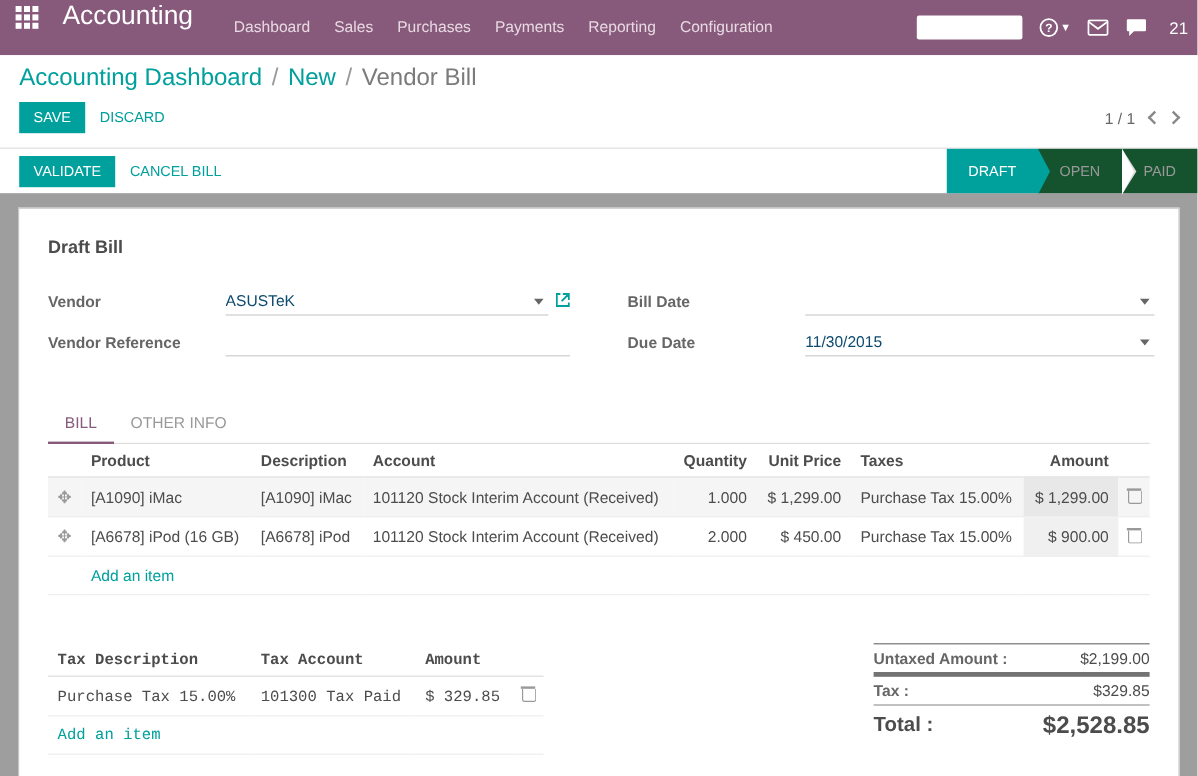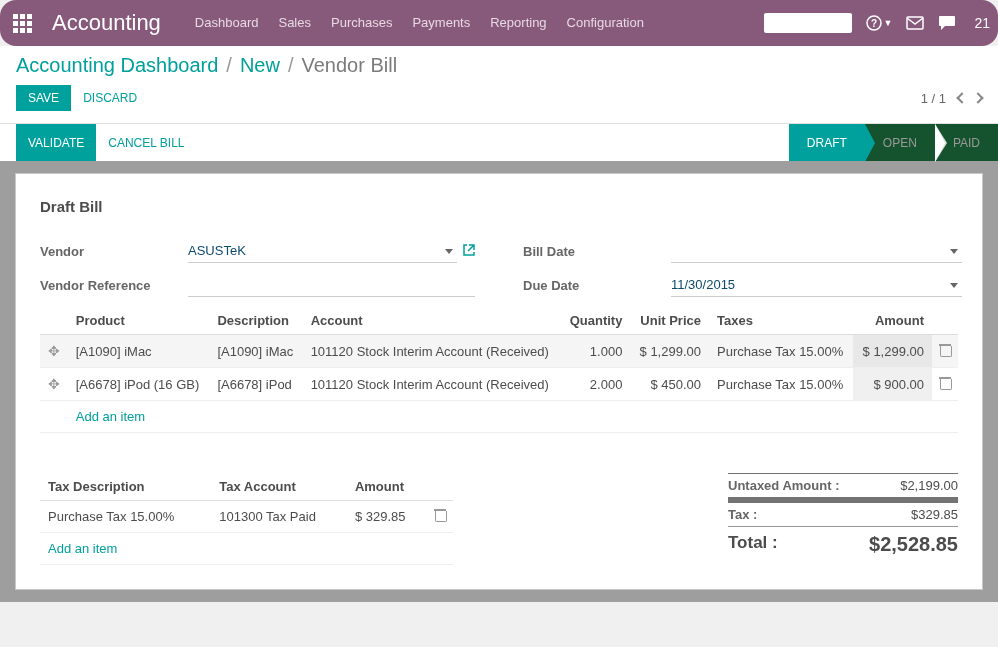--- a/index.html
+++ b/index.html
@@ -1,17 +1,17 @@
 <!DOCTYPE html>
 <html><head>
 <meta charset="utf-8">
 <style>
 * { box-sizing: border-box; margin: 0; padding: 0; }
 body { font-family: -apple-system, "Helvetica Neue", Helvetica, Arial, sans-serif; font-size: 13px; color: #4c4c4c; background: #f0f0f0; }
-.top-nav { background: #875a7b; height: 46px; display: flex; align-items: center; padding: 0 8px; color: #fff; border-radius: 16px; }
+.top-nav { background: #875a7b; height: 46px; display: flex; padding: 0 8px; color: #fff; }
 .apps-icon { width: 28px; height: 28px; display: flex; align-items: center; justify-content: center; cursor: pointer; }
 .apps-grid { display: grid; grid-template-columns: repeat(3,5px); grid-template-rows: repeat(3,5px); gap: 2px; }
 .apps-grid span { background: #fff; width: 5px; height: 5px; }
 .app-title { font-size: 22px; font-weight: 300; margin: 0 24px 0 16px; color: #fff; }
 .nav-links { display: flex; gap: 0; }
 .nav-links a { color: #e8d9e3; text-decoration: none; padding: 0 10px; font-size: 13px; line-height: 46px; cursor: pointer; }
 .nav-right { margin-left: auto; display: flex; align-items: center; gap: 14px; }
 .search-box { background: #fff; width: 88px; height: 20px; border-radius: 2px; }
 .nav-icon { color: #fff; cursor: pointer; font-size: 16px; display: flex; align-items: center; }
 .chat-badge { display: flex; align-items: center; gap: 18px; }
@@ -22,21 +22,21 @@
 .breadcrumb .current { color: #7b7b7b; }
 .control-bar { background: #fff; display: flex; align-items: center; padding: 0 16px 12px 16px; }
 .btn { border: none; padding: 6px 12px; font-size: 12px; cursor: pointer; font-weight: 500; }
 .btn-primary { background: #00a09d; color: #fff; }
 .btn-link { background: transparent; color: #00a09d; }
 .pager { margin-left: auto; display: flex; align-items: center; gap: 12px; color: #666; font-size: 13px; }
 .pager-arrows { display: flex; gap: 8px; }
 .chev { width: 8px; height: 8px; border-style: solid; border-color: #888; cursor: pointer; }
 .chev-left { border-width: 0 0 2px 2px; transform: rotate(45deg); }
 .chev-right { border-width: 2px 2px 0 0; transform: rotate(45deg); }
-.status-bar { background: #fff; border-top: 1px solid #e0e0e0; display: flex; padding: 0 0 0 16px; height: 38px; }
+.status-bar { background: #fff; border-top: 1px solid #e0e0e0; display: flex; align-items: center; padding: 0 0 0 16px; height: 38px; }
 .status-steps { margin-left: auto; display: flex; height: 100%; }
 .step { padding: 0 18px; display: flex; align-items: center; color: #999; font-size: 12px; position: relative; background: #14532d; }
 .step.active { background: #00a09d; color: #fff; }
 .step.active::after { content: ''; position: absolute; right: -10px; top: 0; border-left: 10px solid #00a09d; border-top: 19px solid transparent; border-bottom: 19px solid transparent; z-index: 2; }
 .step:not(.active)::after { content: ''; position: absolute; right: -10px; top: 0; border-left: 10px solid #fff; border-top: 19px solid transparent; border-bottom: 19px solid transparent; z-index: 2; }
 .step:not(.active)::before { content: ''; position: absolute; right: -12px; top: 0; border-left: 12px solid #ddd; border-top: 19px solid transparent; border-bottom: 19px solid transparent; z-index: 1; }
 .step:last-child::after, .step:last-child::before { display: none; }
 .form-sheet-bg { background: #9e9e9e; padding: 12px; }
 .form-sheet { background: #fff; padding: 24px; max-width: 968px; margin: 0 auto; border: 1px solid #c8c8c8; }
 .sheet-title { font-size: 15px; font-weight: bold; margin-bottom: 24px; color: #4c4c4c; }
@@ -55,25 +55,25 @@
 .bill-table th.num, .bill-table td.num { text-align: right; }
 .bill-table td { padding: 8px 8px; font-size: 13px; border-bottom: 1px solid #eee; }
 .bill-table tr.data-row:first-child td { background: #f5f5f5; }
 .bill-table tr.data-row:first-child td.amount-cell { background: #e8e8e8; }
 .bill-table tr.data-row td.amount-cell { background: #f0f0f0; }
 .handle { color: #aaa; cursor: move; text-align: center; width: 24px; }
 .trash { color: #aaa; cursor: pointer; width: 24px; text-align: center; }
 .add-link { color: #00a09d; cursor: pointer; padding: 8px; display: inline-block; font-size: 13px; }
 .bottom-grid { display: flex; margin-top: 40px; gap: 40px; align-items: flex-start; }
 .tax-table { flex: 0 0 45%; }
-.tax-table table { width: 100%; border-collapse: collapse; }
+.tax-table table { width: 100%; border-collapse: collapse; font-family: Liberation Mono, monospace; }
 .tax-table th { text-align: left; padding: 6px 8px; font-weight: bold; border-bottom: 1px solid #ddd; font-size: 13px; }
 .tax-table td { padding: 8px; border-bottom: 1px solid #eee; font-size: 13px; }
 .totals { margin-left: auto; width: 230px; }
-.totals-row { display: flex; justify-content: space-between; padding: 4px 0; font-size: 13px; border-top: 6px solid #737373; }
+.totals-row { display: flex; justify-content: space-between; padding: 4px 0; font-size: 13px; border-top: 4px solid #737373; }
 .totals-row:first-child { border-top: 1px solid #737373; align-items: flex-end; }
 .totals-label { color: #666; font-weight: bold; }
 .totals-val { color: #4c4c4c; }
 .totals-row.grand { border-top: 1px solid #999; padding-top: 6px; }
 .totals-row.grand .totals-label { font-size: 17px; color: #4c4c4c; font-weight: bold; }
 .totals-row.grand .totals-val { font-size: 20px; font-weight: bold; color: #4c4c4c; }
 .trash-icon { display: inline-block; width: 10px; height: 12px; position: relative; }
 .trash-icon::before { content: ''; position: absolute; top: 2px; left: 0; width: 10px; height: 10px; border: 1px solid #999; border-top: none; border-radius: 0 0 2px 2px; }
 .trash-icon::after { content: ''; position: absolute; top: 0; left: -1px; width: 12px; height: 2px; background: #999; }
 .move-icon { font-size: 14px; color: #999; }
@@ -194,20 +194,24 @@
         <div class="field-row">
           <div class="field-label">Due Date</div>
           <div class="field-input-wrap">
             <input class="field-input" value="11/30/2015" style="">
             <div class="caret-down"></div>
           </div>
         </div>
       </div>
     </div>
 
+    <div class="tabs">
+      <div class="tab active">BILL</div>
+      <div class="tab">OTHER INFO</div>
+    </div>
 
     <table class="bill-table">
       <thead>
         <tr>
           <th style="width:24px"></th>
           <th>Product</th>
           <th>Description</th>
           <th>Account</th>
           <th class="num">Quantity</th>
           <th class="num">Unit Price</th>

